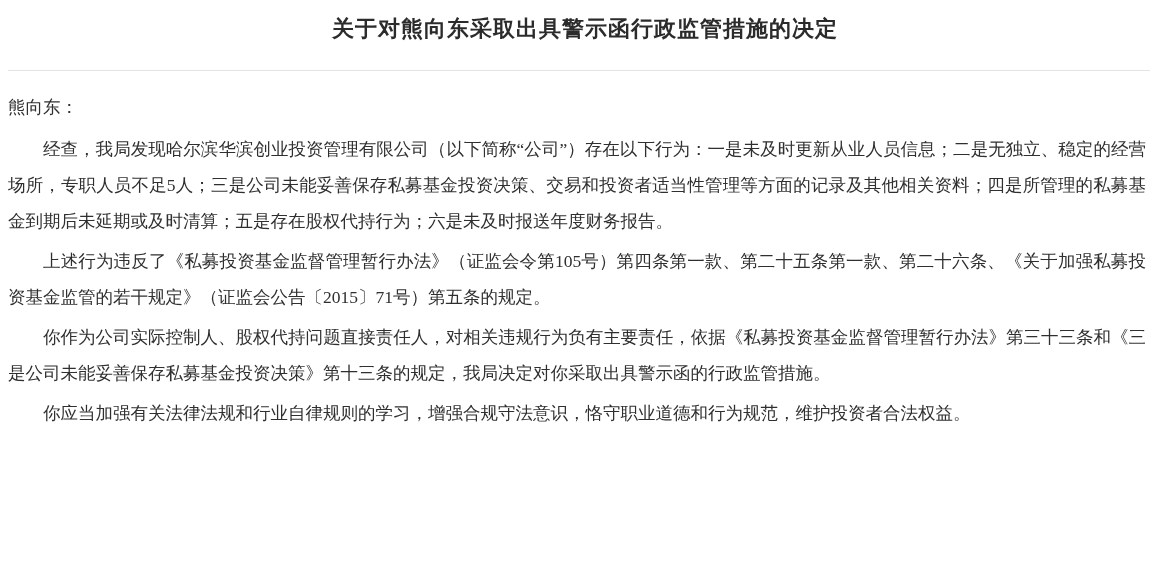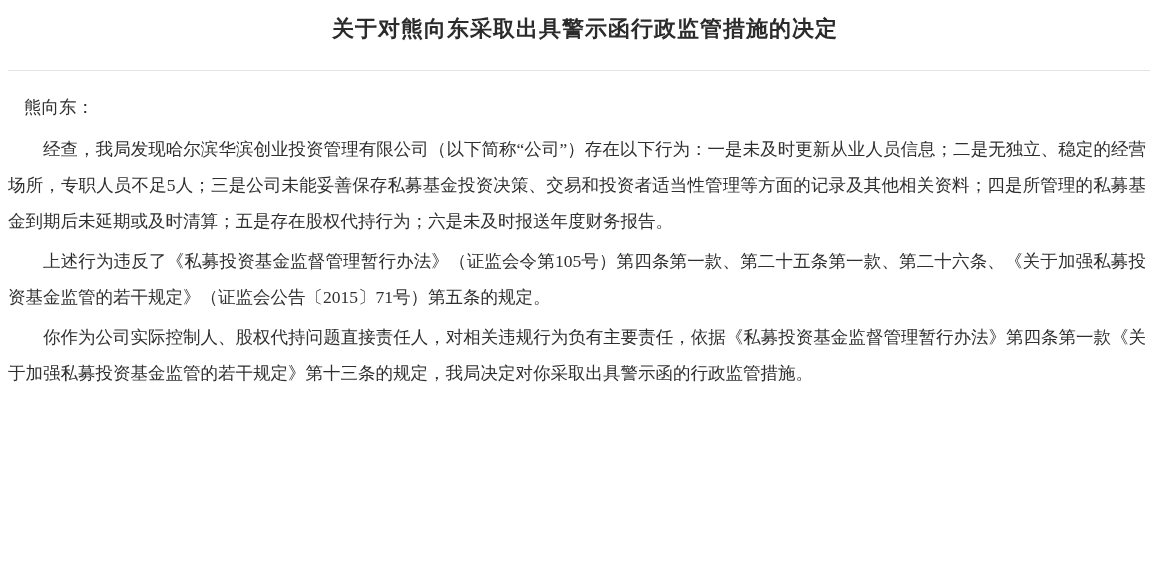--- a/index.html
+++ b/index.html
@@ -38,21 +38,21 @@
     border: 0;
   }
   .doc-body {
     padding: 18px 12px 0 8px;
     font-size: 17.5px;
     line-height: 36px;
     color: #2f2f2f;
     font-family: "Liberation Serif", "DejaVu Serif", serif;
   }
   .salutation {
-    margin: 0 0 6px 16px;
+    margin: 0 0 6px 0;
     text-indent: 0;
   }
   .para {
     margin: 0 0 4px 0;
     text-indent: 2em;
     text-align: justify;
     text-justify: inter-ideograph;
   }
   .scrollbar-space {
     position: absolute;
@@ -72,21 +72,22 @@
   <hr class="title-rule">
 
   <div class="doc-body">
 
     <p class="salutation">熊向东：</p>
 
     <p class="para">经查，我局发现哈尔滨华滨创业投资管理有限公司（以下简称“公司”）存在以下行为：一是未及时更新从业人员信息；二是无独立、稳定的经营场所，专职人员不足5人；三是公司未能妥善保存私募基金投资决策、交易和投资者适当性管理等方面的记录及其他相关资料；四是所管理的私募基金到期后未延期或及时清算；五是存在股权代持行为；六是未及时报送年度财务报告。</p>
 
     <p class="para">上述行为违反了《私募投资基金监督管理暂行办法》（证监会令第105号）第四条第一款、第二十五条第一款、第二十六条、《关于加强私募投资基金监管的若干规定》（证监会公告〔2015〕71号）第五条的规定。</p>
 
-    <p class="para">你作为公司实际控制人、股权代持问题直接责任人，对相关违规行为负有主要责任，依据《私募投资基金监督管理暂行办法》第四条第一款《关于加强私募投资基金监管的若干规定》第十三条的规定，我局决定对你采取出具警示函的行政监管措施。</p>
+    <p class="para">你作为公司实际控制人、股权代持问题直接责任人，对相关违规行为负有主要责任，依据《私募投资基金监督管理暂行办法》第三十三条和《三是公司未能妥善保存私募基金投资决策》第十三条的规定，我局决定对你采取出具警示函的行政监管措施。</p>
 
+    <p class="para">你应当加强有关法律法规和行业自律规则的学习，增强合规守法意识，恪守职业道德和行为规范，维护投资者合法权益。</p>
 
 
   </div>
 
   <div class="scrollbar-space"></div>
 
 </div>
 
 </body></html>

